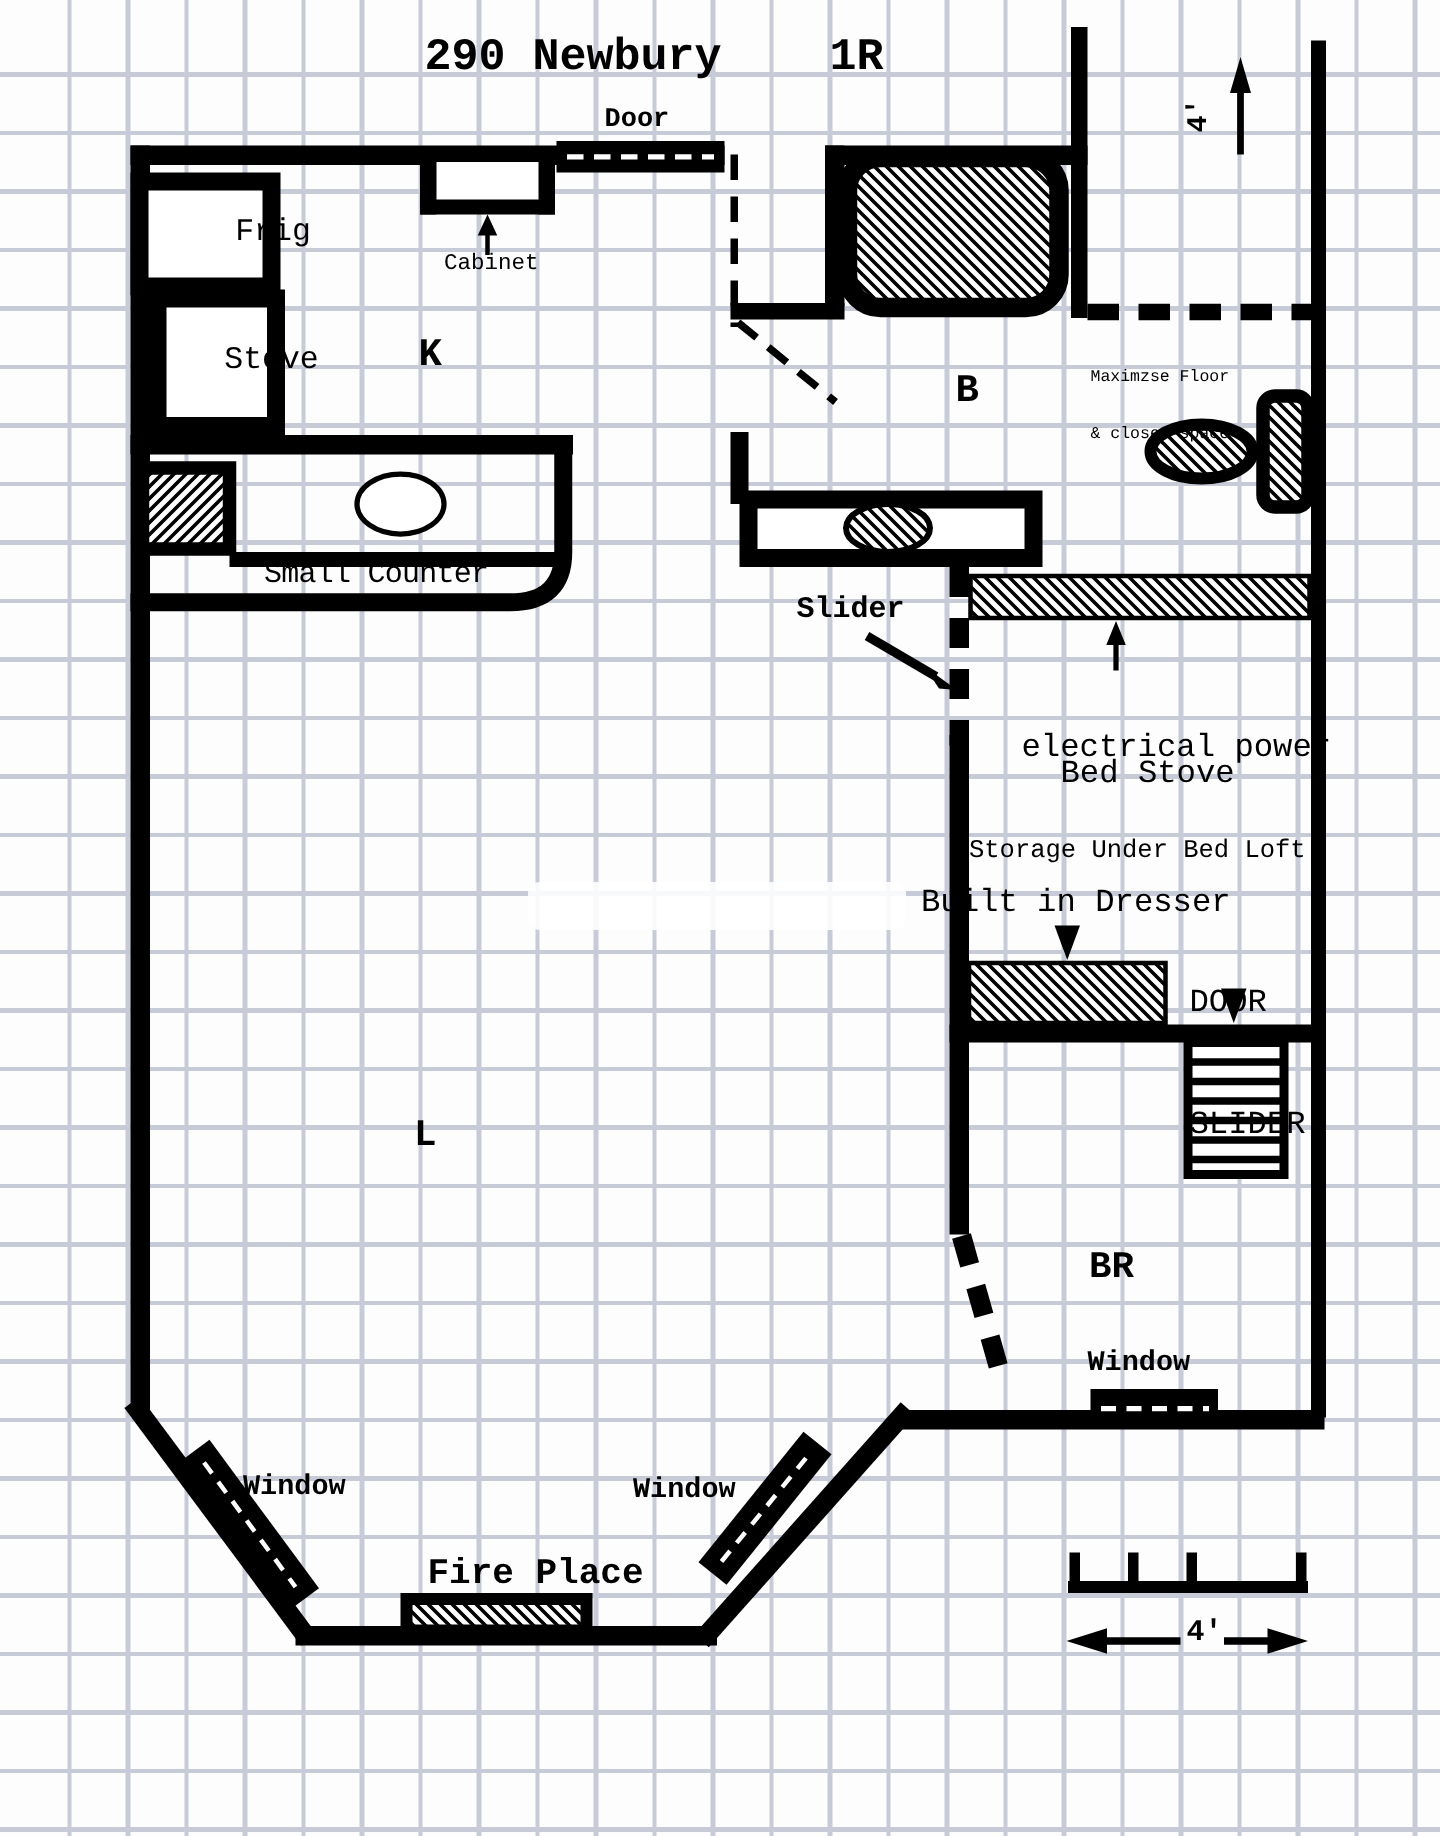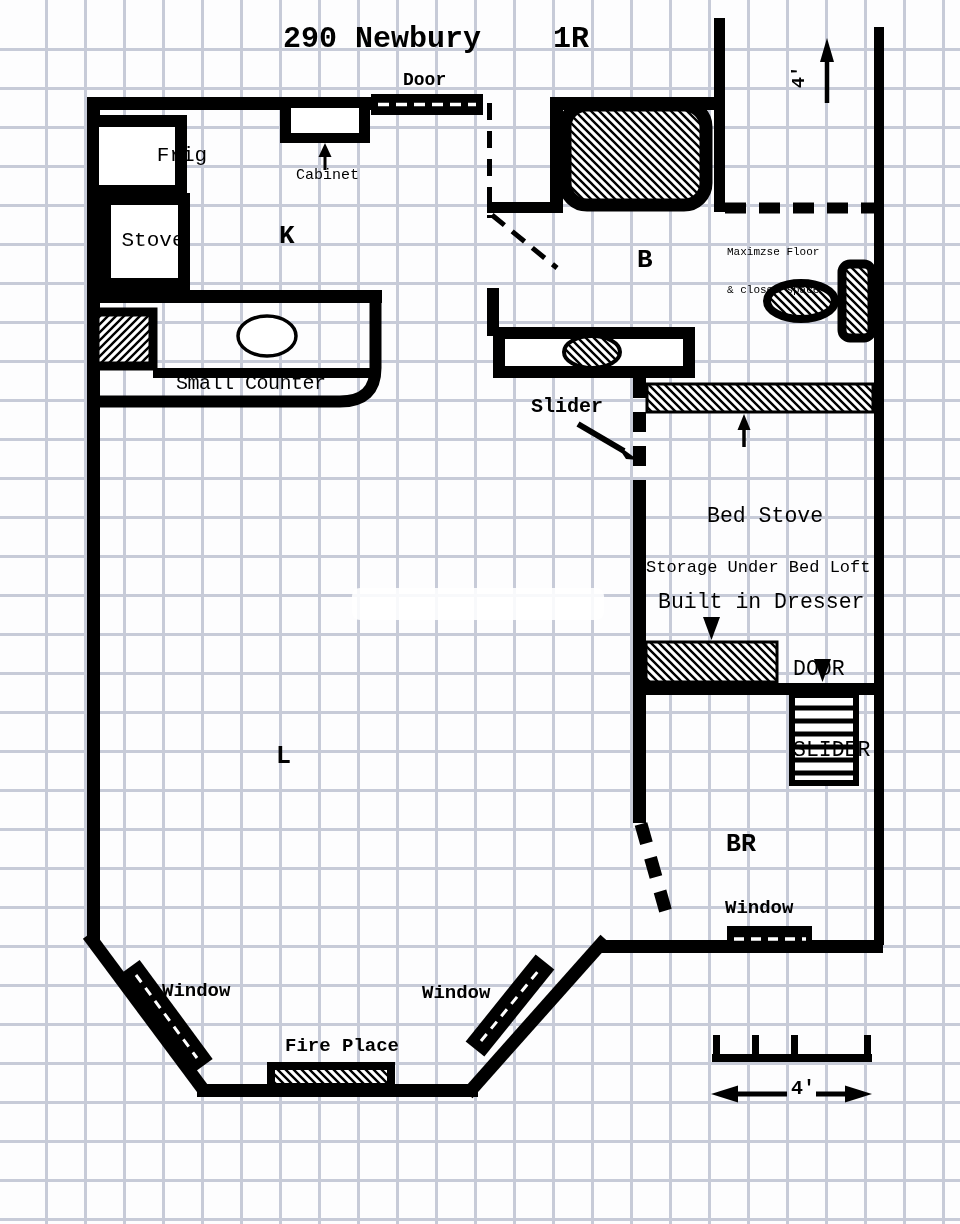--- a/index.html
+++ b/index.html
@@ -139,49 +139,50 @@
 
     <rect x="352" y="588" width="252" height="32" rx="8" fill="#ffffff" opacity="0.88"></rect>
   </svg>
 
   <div class="lbl b" style="left:283px; top:22px; font-size:30px;">290 Newbury    1R</div>
 
   <div class="lbl b" style="left:403px; top:70px; font-size:18px;">Door</div>
   <div class="lbl" style="left:296px; top:167px; font-size:15px;">Cabinet</div>
 
   <div class="lbl center-box" style="left:99px; top:127px; width:96px; height:58px; font-size:21px;margin-left:35px;">Frig</div>
-  <div class="lbl center-box" style="left:111px; top:201px; width:84px; height:81px; font-size:21px;">Stove</div>
+  <div class="lbl center-box" style="left:111px; top:201px; width:84px; height:81px; font-size:21px;padding-left:28px;">Stove</div>
 
   <div class="lbl b" style="left:279px; top:222px; font-size:26px;">K</div>
   <div class="lbl b" style="left:637px; top:246px; font-size:26px;">B</div>
   <div class="lbl b" style="left:276px; top:743px; font-size:25px;">L</div>
   <div class="lbl b" style="left:726px; top:831px; font-size:25px;">BR</div>
 
   <div class="lbl" style="left:176px; top:372px; font-size:20px; letter-spacing:-0.5px;text-align:right;">Small Counter</div>
 
   <div class="lbl" style="left:727px; top:221px; font-size:11px;">
     <div>Maximzse Floor</div>
     <div>&amp; closet space</div>
   </div>
 
   <div class="lbl b" style="left:531px; top:395px; font-size:20px;">Slider</div>
 
   <div class="lbl" style="left:681px; top:434px; font-size:21.5px; line-height:26px;">
+    <div>electrical power</div>
   </div>
 
   <div class="lbl" style="left:707px; top:504px; font-size:21.5px;">Bed Stove</div>
   <div class="lbl" style="left:646px; top:558px; font-size:17px;">Storage Under Bed Loft</div>
-  <div class="lbl" style="left:658px; top:590px; font-size:21.5px;text-align:center;">Built in Dresser</div>
+  <div class="lbl" style="left:614px; top:590px; font-size:21.5px;text-align:center;">Built in Dresser</div>
 
   <div class="lbl" style="left:793px; top:602px; font-size:21.5px; line-height:27px;">
     <div>DOOR</div>
     <div>SLIDER</div>
   </div>
 
   <div class="lbl b" style="left:725px; top:898px; font-size:19px;">Window</div>
   <div class="lbl b" style="left:162px; top:981px; font-size:19px;">Window</div>
   <div class="lbl b" style="left:422px; top:983px; font-size:19px;">Window</div>
-  <div class="lbl b" style="left:285px; top:1036px; font-size:19px;">Fire Place</div>
+  <div class="lbl b" style="left:285px; top:1036px; font-size:24px;">Fire Place</div>
 
   <div class="lbl b rot" style="left:782px; top:66px; width:36px; text-align:center; font-size:19px;">4'</div>
   <div class="lbl b" style="left:791px; top:1077px; font-size:20px;">4'</div>
 
 </div>
 
 </body></html>

